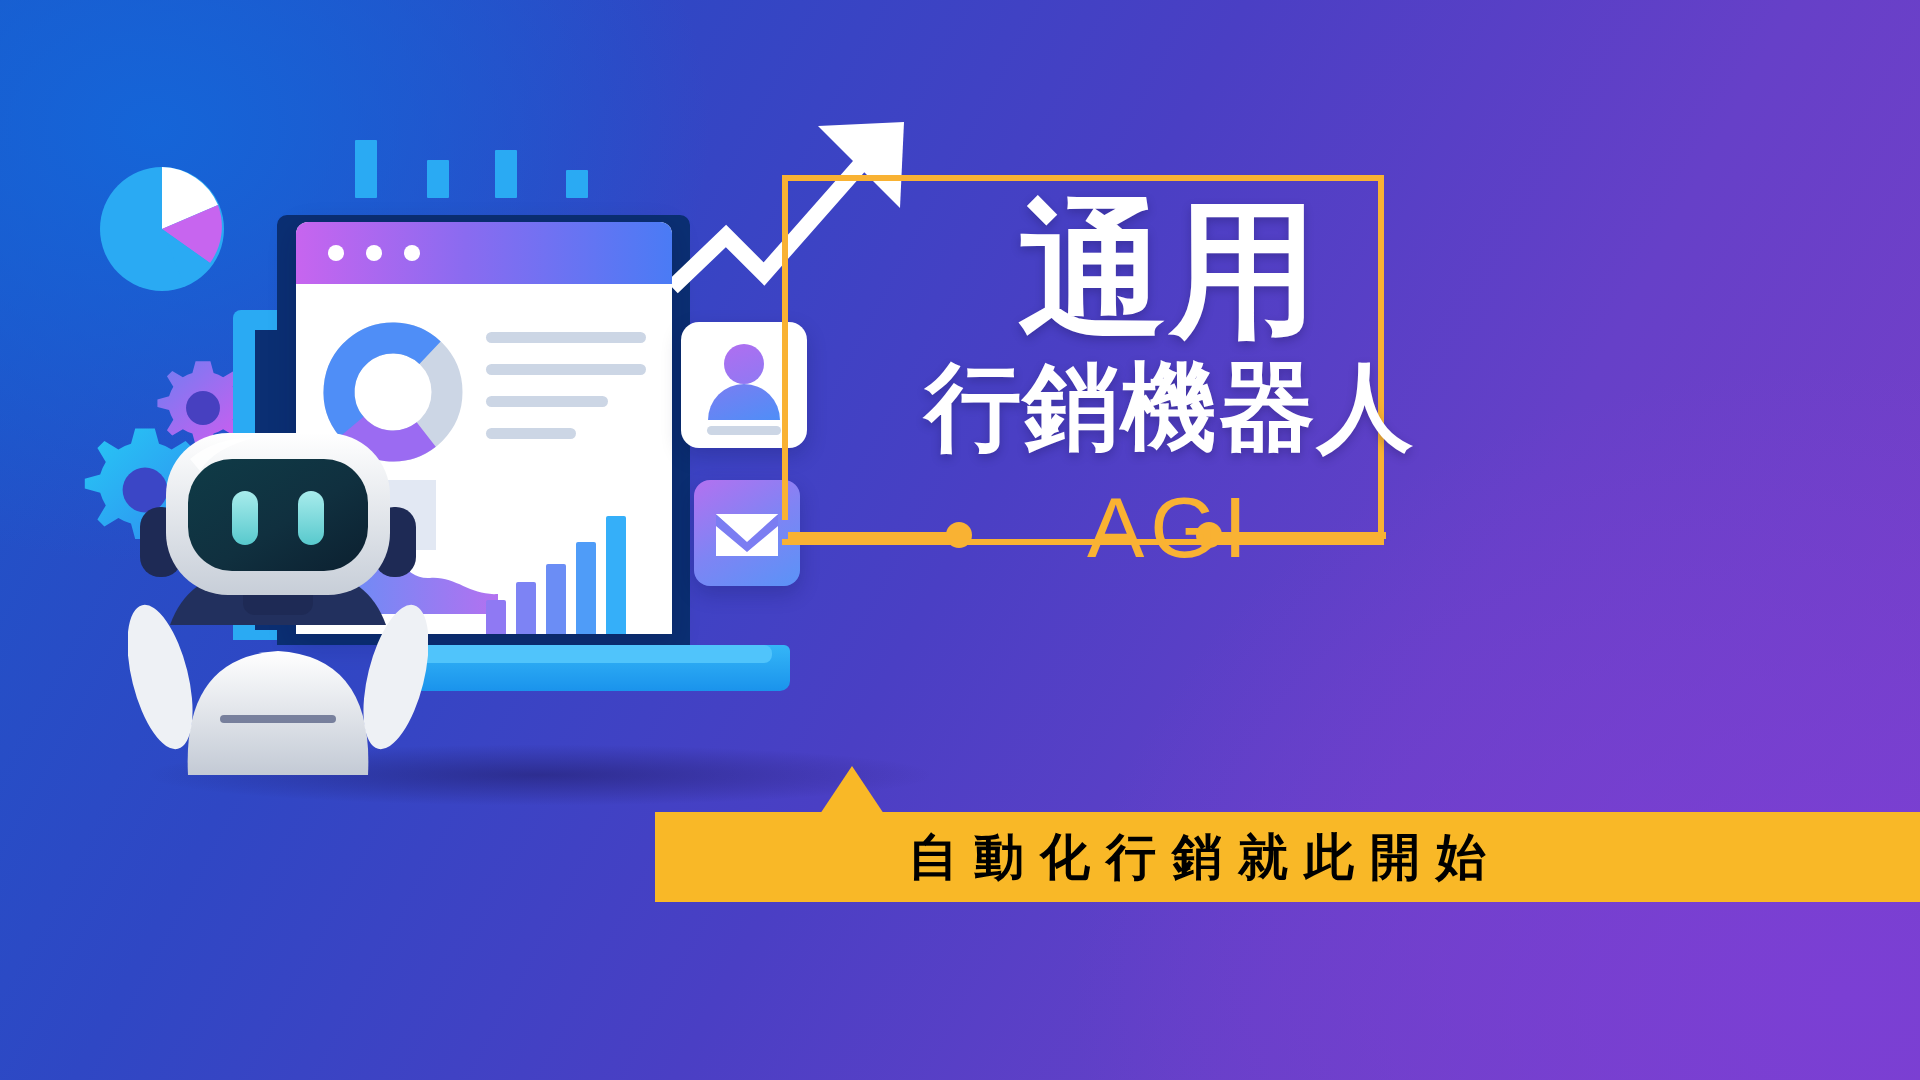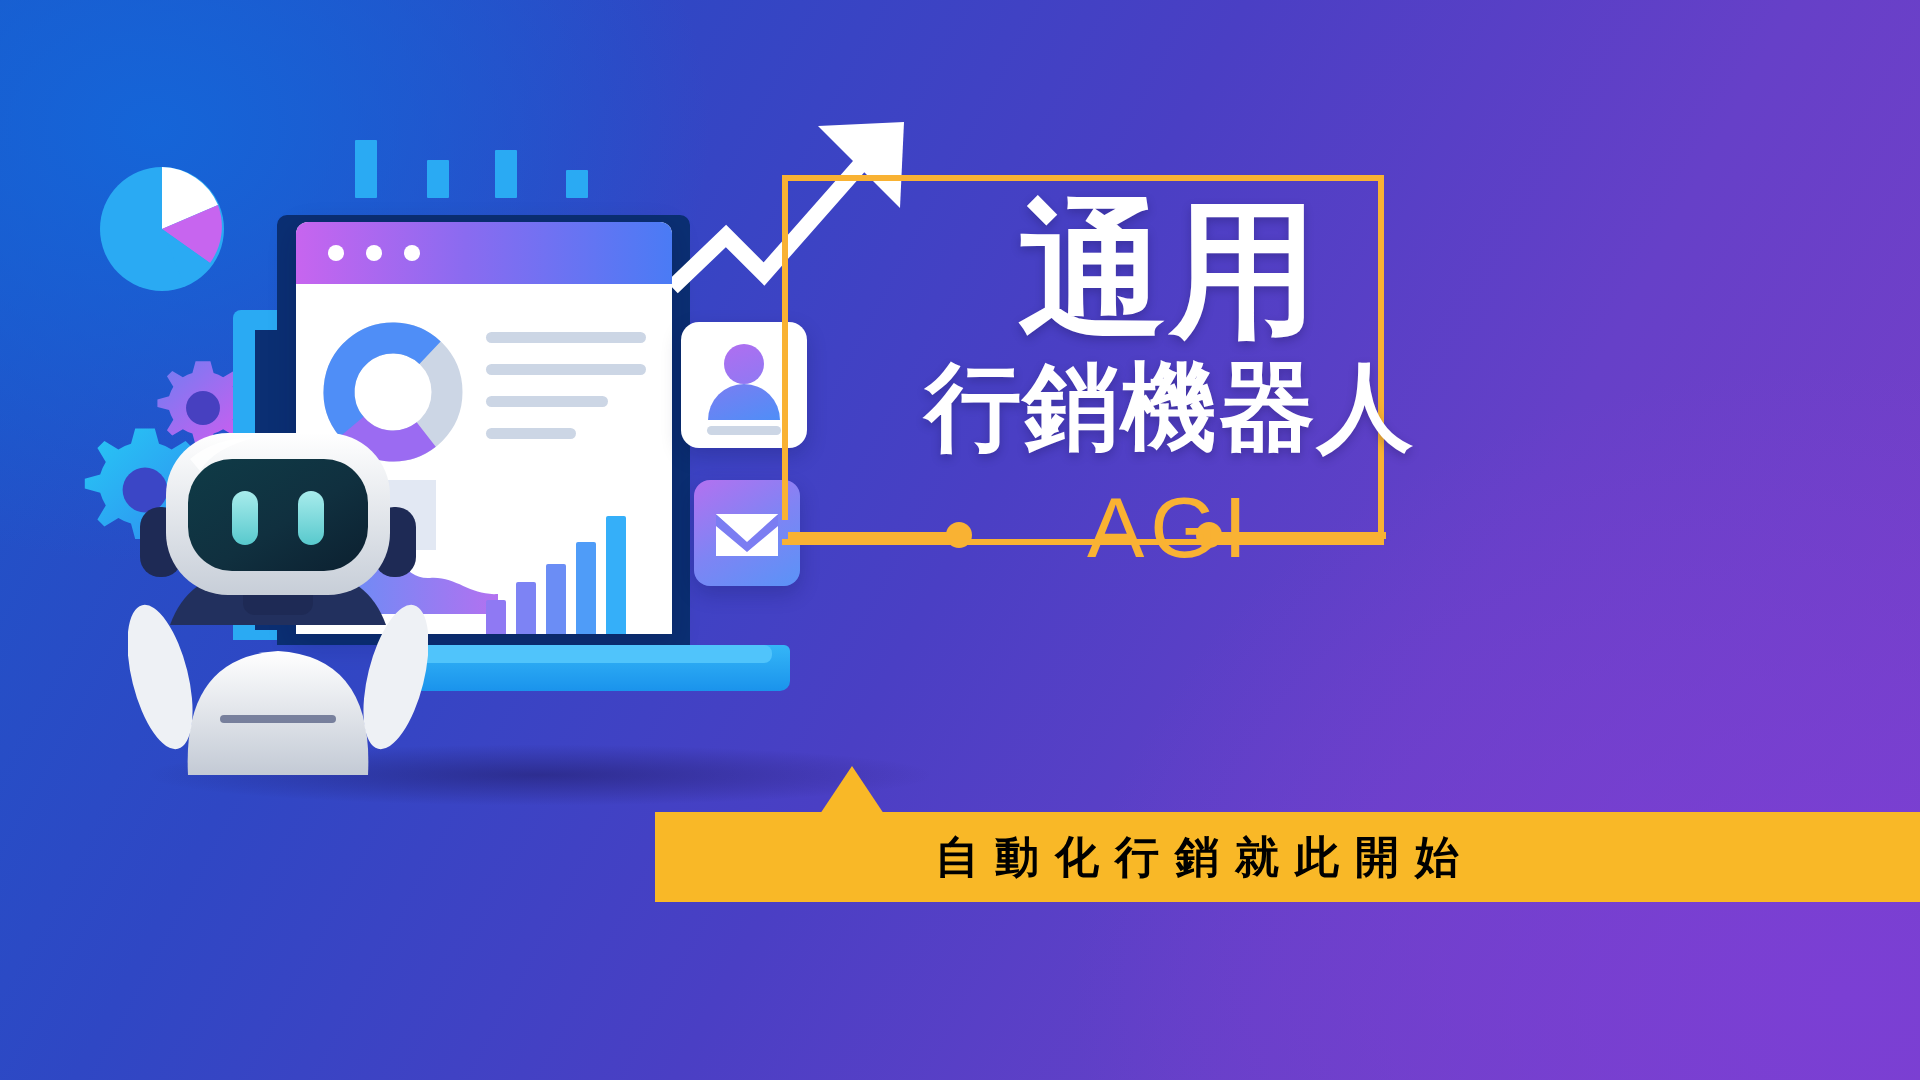--- a/index.html
+++ b/index.html
@@ -145,21 +145,21 @@
     background:#f9b827;
   }
   #banner-notch {
     position:absolute; left:820px; top:766px; width:0; height:0;
     border-left:32px solid transparent; border-right:32px solid transparent;
     border-bottom:48px solid #f9b827;
   }
   #banner-text {
     position:absolute; left:0; top:0; width:1100px; height:90px;
     display:flex; align-items:center; justify-content:center;
-    color:#000; font-size:44px; font-weight:bold; letter-spacing:16px;
+    color:#000; font-size:50px; font-weight:bold; letter-spacing:16px;
   }
 </style>
 </head>
 <body>
 
 <div id="stage">
 
   <div id="pie-chart">
     <svg viewBox="0 0 128 128" width="128" height="128">
       <circle cx="64" cy="64" r="62" fill="#2aaaf3"></circle>

